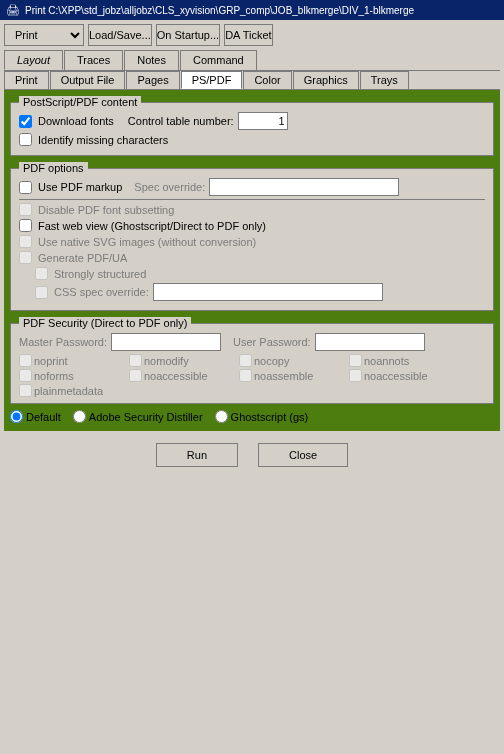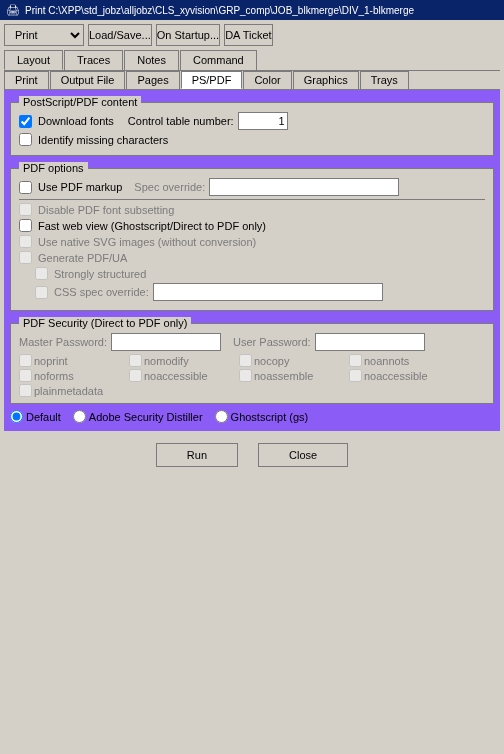--- a/index.html
+++ b/index.html
@@ -59,20 +59,21 @@
       border-bottom: none;
       background: #d4d0c8;
       cursor: pointer;
       font-size: 11px;
       margin-right: 1px;
     }
     .tab.active {
       background: #d4d0c8;
       border-bottom: 1px solid #d4d0c8;
       font-weight: normal;
+      font-style: italic;
     }
     .sub-tab-row {
       display: flex;
       background: #d4d0c8;
       border-bottom: 1px solid #7b7b7b;
     }
     .sub-tab {
       padding: 2px 10px;
       border: 1px solid #7b7b7b;
       border-bottom: none;
@@ -80,21 +81,21 @@
       cursor: pointer;
       font-size: 11px;
       margin-right: 1px;
     }
     .sub-tab.active {
       background: #ffffff;
       border-bottom: 1px solid #ffffff;
     }
     .panel-content {
       padding: 6px;
-      background: #8b5cf6;
+      background: #4d7c0f;
     }
     
     fieldset {
       border: 1px solid #7b7b7b;
       padding: 4px 8px 6px 8px;
       margin-bottom: 6px;
       background: #d4d0c8;
     }
     legend {
       font-size: 11px;

